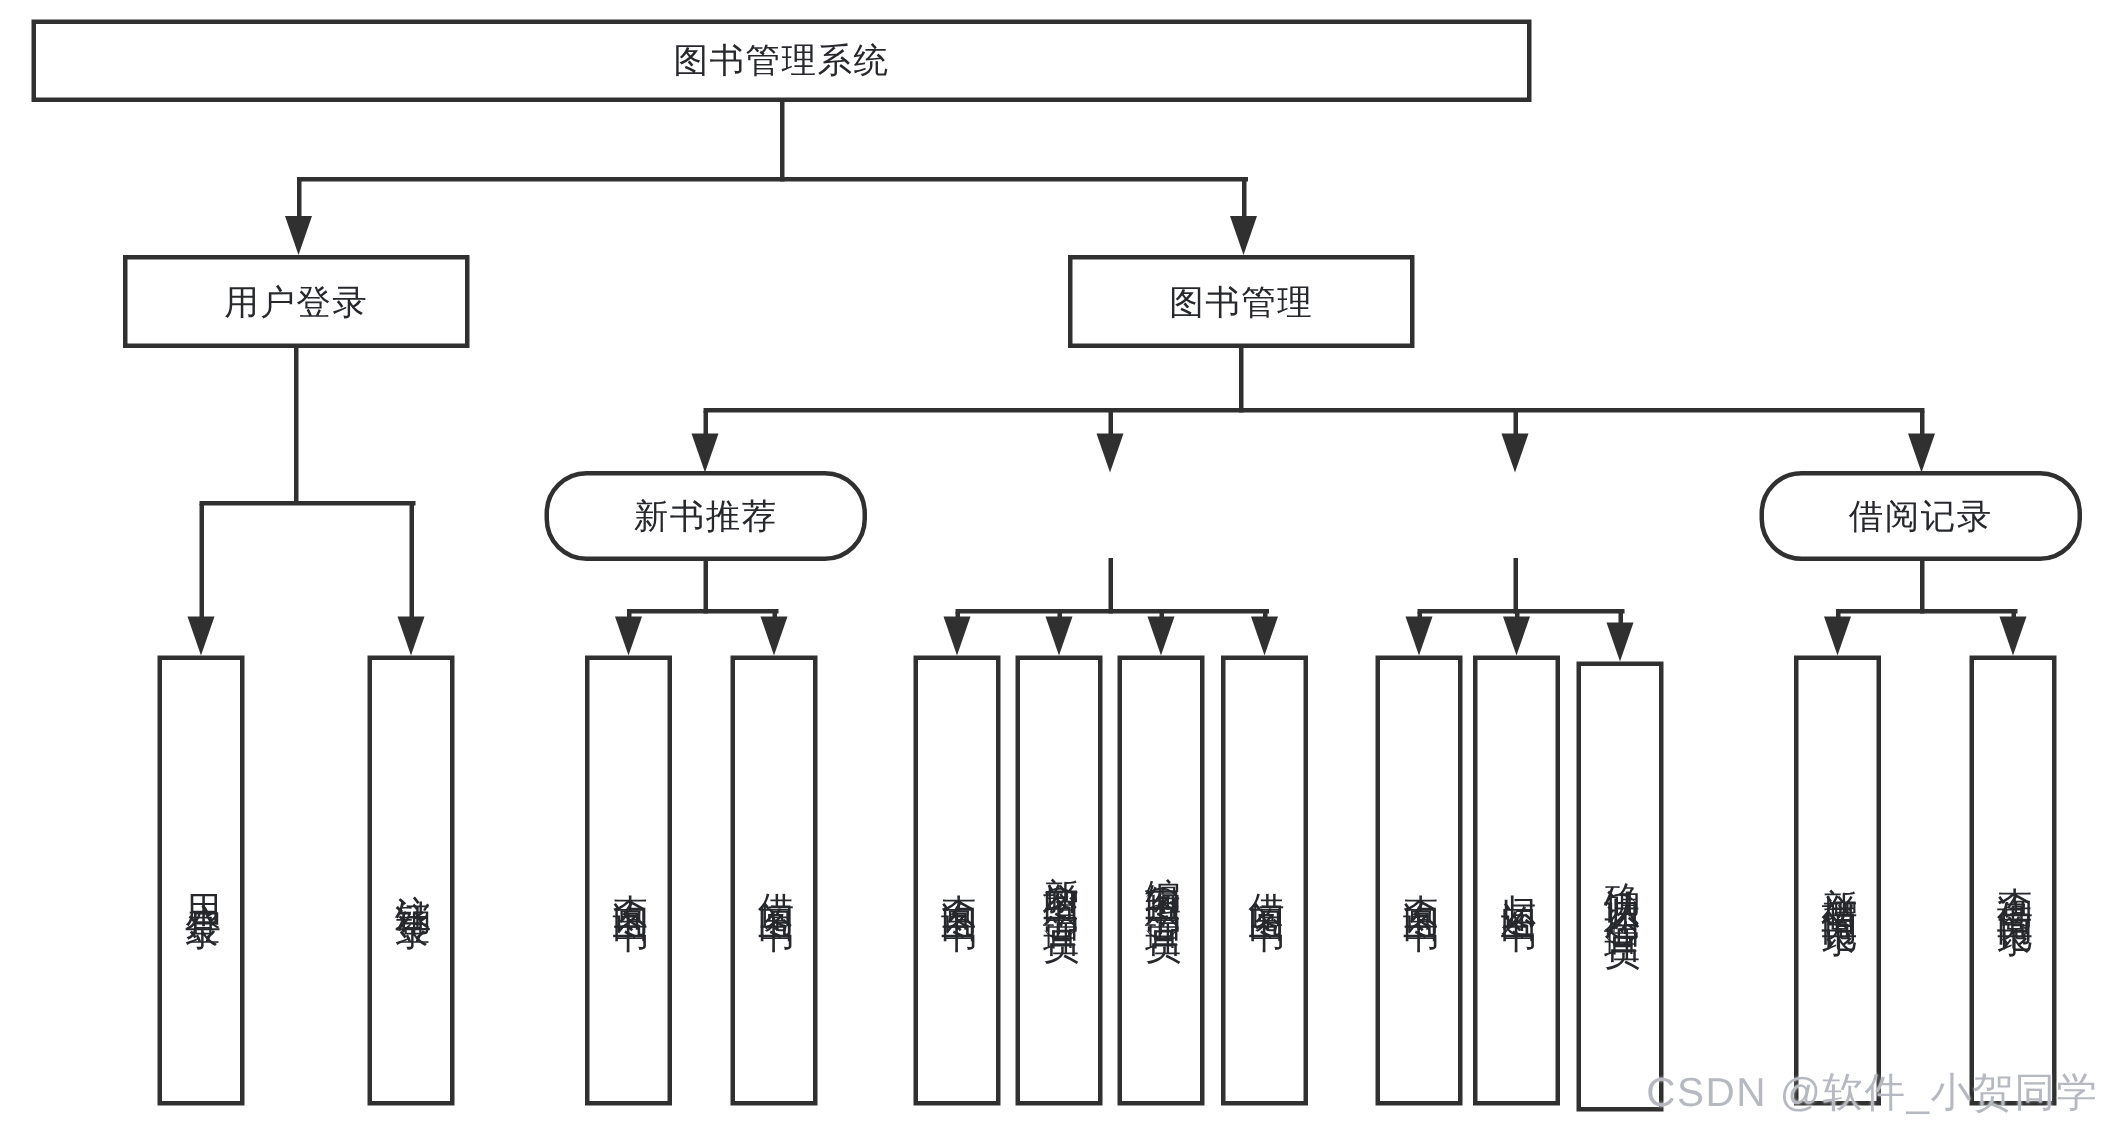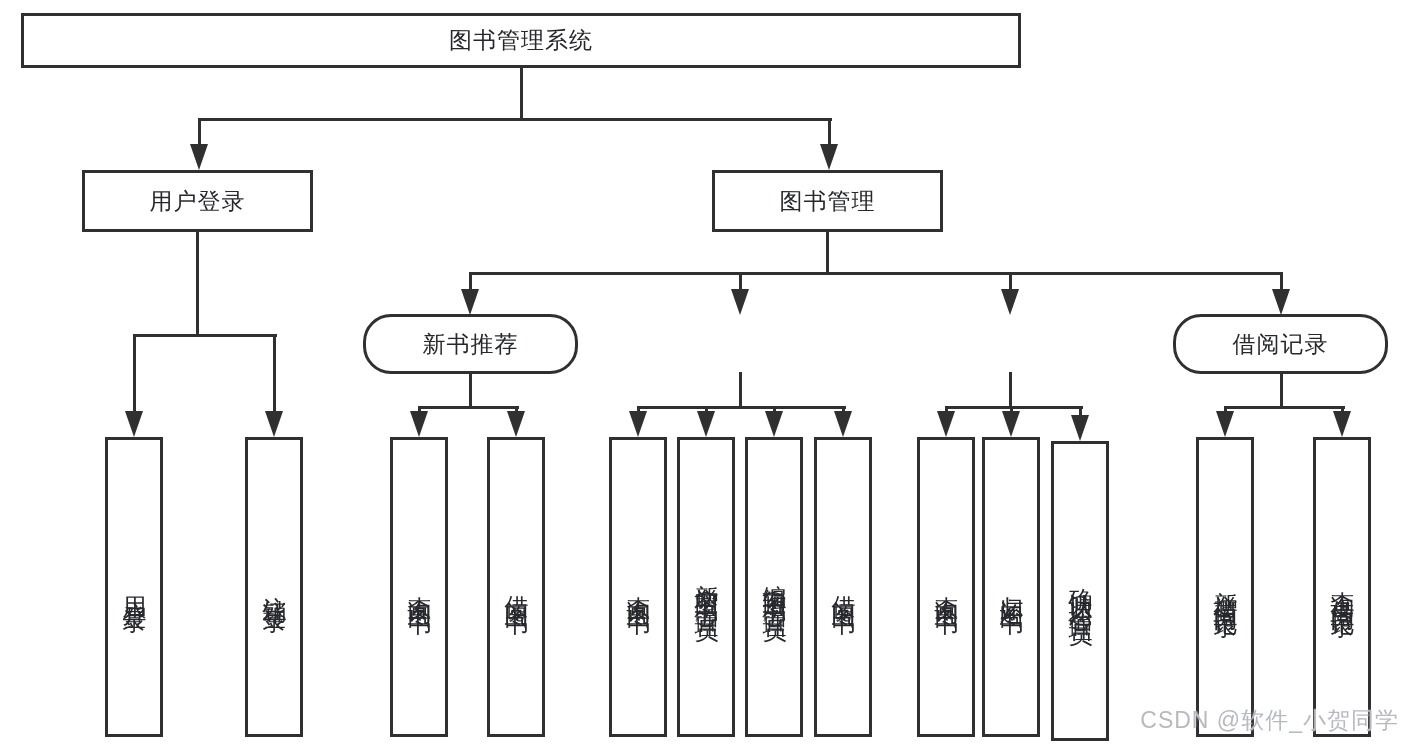--- a/index.html
+++ b/index.html
@@ -47,22 +47,22 @@
   .leaf.tall{top:441px;}
   .cline{position:absolute;background:var(--line);}
   .ahead{
     position:absolute;width:0;height:0;
     border-left:9px solid transparent;
     border-right:9px solid transparent;
     border-top:26px solid var(--line);
   }
   .watermark{
     position:absolute;
-    right:6px;bottom:11px;
-    font-size:23px;
+    right:6px;bottom:1px;
+    font-size:27px;
     color:var(--wm);
     letter-spacing:1px;
     text-shadow:0 0 2px rgba(255,255,255,.9);
     white-space:nowrap;
   }
 </style>
 </head>
 <body>
 
 <div class="stage">

